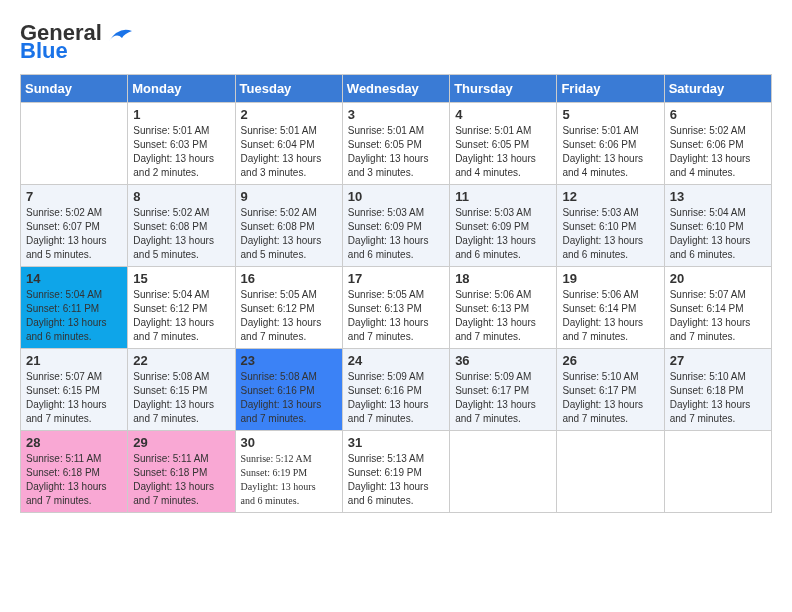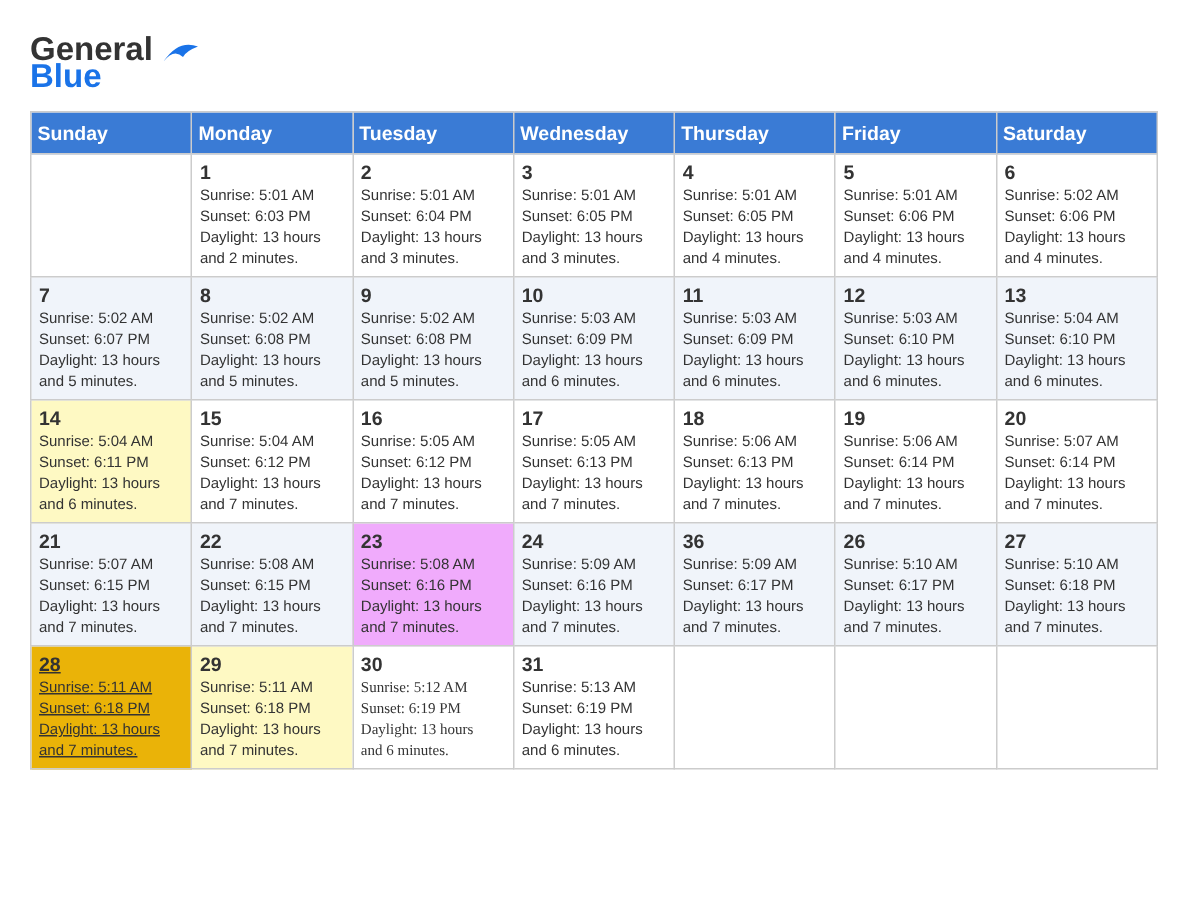--- a/index.html
+++ b/index.html
@@ -195,21 +195,21 @@
         </td>
         <td style="background: rgb(240, 244, 250);">
           <span class="day-num">13</span>
           <div class="cell-info" style="white-space: pre-line;">Sunrise: 5:04 AM
 Sunset: 6:10 PM
 Daylight: 13 hours
 and 6 minutes.</div>
         </td>
       </tr>
       <tr>
-        <td style="background: #fef9c3;">
+        <td style="background: #0ea5e9;">
           <span class="day-num">14</span>
           <div class="cell-info" style="white-space: pre-line;">Sunrise: 5:04 AM
 Sunset: 6:11 PM
 Daylight: 13 hours
 and 6 minutes.</div>
         </td>
         <td style="background: rgb(255, 255, 255);">
           <span class="day-num">15</span>
           <div class="cell-info" style="white-space: pre-line;">Sunrise: 5:04 AM
 Sunset: 6:12 PM
@@ -260,21 +260,21 @@
 Daylight: 13 hours
 and 7 minutes.</div>
         </td>
         <td style="background: rgb(240, 244, 250);">
           <span class="day-num">22</span>
           <div class="cell-info" style="white-space: pre-line;">Sunrise: 5:08 AM
 Sunset: 6:15 PM
 Daylight: 13 hours
 and 7 minutes.</div>
         </td>
-        <td style="background: #f0abfc;">
+        <td style="background: #3b82f6;">
           <span class="day-num">23</span>
           <div class="cell-info" style="white-space: pre-line;">Sunrise: 5:08 AM
 Sunset: 6:16 PM
 Daylight: 13 hours
 and 7 minutes.</div>
         </td>
         <td style="background: rgb(240, 244, 250);">
           <span class="day-num">24</span>
           <div class="cell-info" style="white-space: pre-line;">Sunrise: 5:09 AM
 Sunset: 6:16 PM
@@ -297,28 +297,28 @@
         </td>
         <td style="background: rgb(240, 244, 250);">
           <span class="day-num">27</span>
           <div class="cell-info" style="white-space: pre-line;">Sunrise: 5:10 AM
 Sunset: 6:18 PM
 Daylight: 13 hours
 and 7 minutes.</div>
         </td>
       </tr>
       <tr>
-        <td style="background: #eab308; text-decoration: underline;">
+        <td style="background: #f9a8d4;">
           <span class="day-num">28</span>
           <div class="cell-info" style="white-space: pre-line;">Sunrise: 5:11 AM
 Sunset: 6:18 PM
 Daylight: 13 hours
 and 7 minutes.</div>
         </td>
-        <td style="background: #fef9c3;">
+        <td style="background: #f9a8d4;">
           <span class="day-num">29</span>
           <div class="cell-info" style="white-space: pre-line;">Sunrise: 5:11 AM
 Sunset: 6:18 PM
 Daylight: 13 hours
 and 7 minutes.</div>
         </td>
         <td style="background: rgb(255, 255, 255);">
           <span class="day-num">30</span>
           <div class="cell-info" style="white-space: pre-line; font-family: Liberation Serif, serif;">Sunrise: 5:12 AM
 Sunset: 6:19 PM

